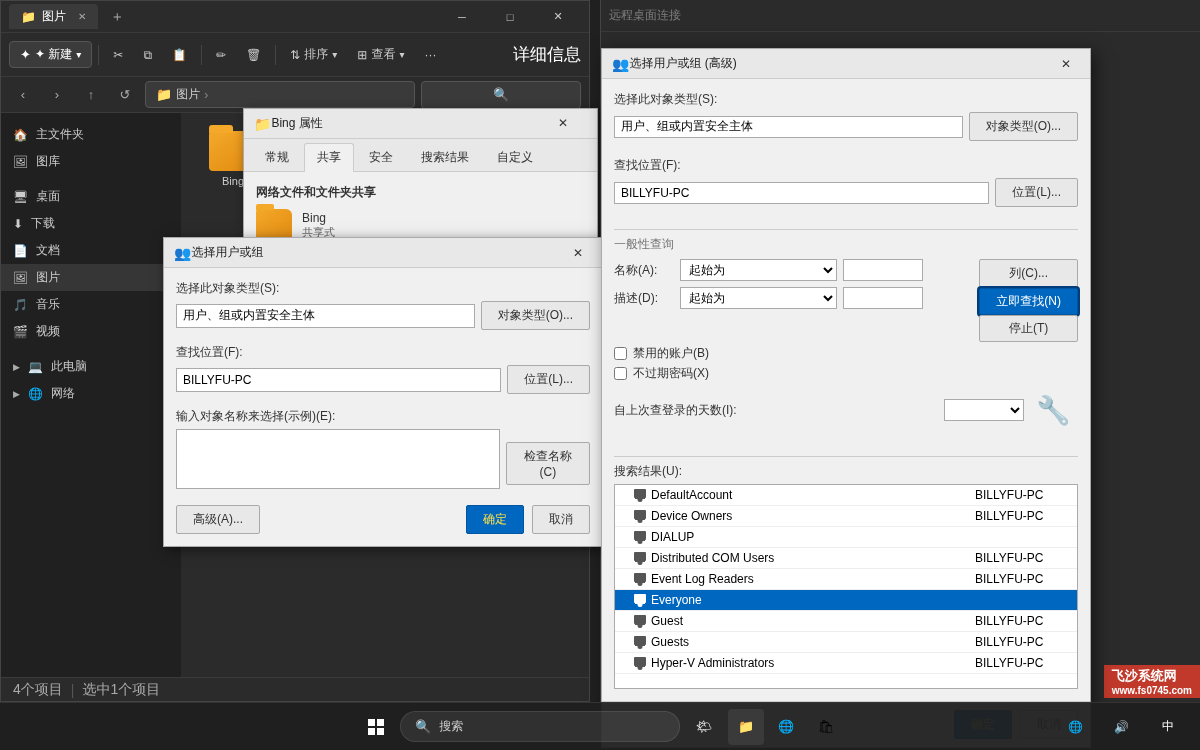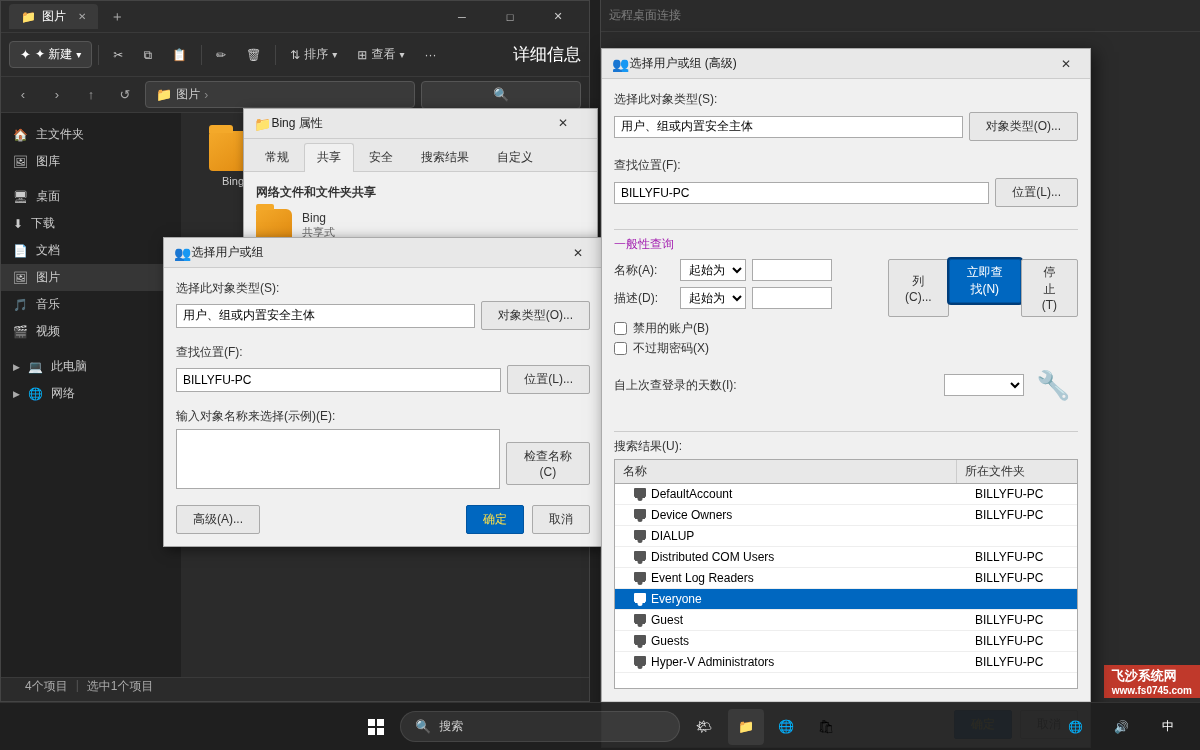--- a/index.html
+++ b/index.html
@@ -203,24 +203,24 @@
       width: 24px; height: 8px;
       background: #f4a92a;
       border-radius: 3px 3px 0 0;
     }
 
     .statusbar {
       height: 24px;
       background: #2b2b2b;
       border-top: 1px solid #3a3a3a;
       display: flex;
-      align-items: flex-start;
-      padding: 0 24px;
+      align-items: center;
+      padding: 0 12px;
       color: #aaa;
-      font-size: 12px;
+      font-size: 14px;
     }
 
     
     .bing-props {
       position: absolute;
       top: 108px;
       left: 243px;
       width: 355px;
       background: #f0f0f0;
       border: 1px solid #aaa;
@@ -343,21 +343,21 @@
       height: 700px;
       background: #f0f0f0;
       border: 1px solid #aaa;
       box-shadow: 4px 4px 16px rgba(0,0,0,0.5);
       z-index: 400;
       display: flex;
       flex-direction: column;
     }
     .adv-dialog-content { padding: 12px; flex: 1; overflow: hidden; display: flex; flex-direction: column; }
     .adv-section { margin-bottom: 10px; }
-    .adv-section-title { font-size: 12px; color: #a21caf; margin-bottom: 6px; }
+    .adv-section-title { font-size: 12px; color: #737373; margin-bottom: 6px; }
     .adv-row { display: flex; gap: 6px; margin-bottom: 6px; align-items: center; }
     .adv-label { font-size: 12px; color: #333; width: 60px; flex-shrink: 0; }
     .adv-input {
       flex: 1;
       border: 1px solid #aaa;
       background: white;
       padding: 3px 6px;
       font-size: 12px;
     }
     .adv-select {
@@ -742,21 +742,21 @@
             <input class="adv-input" type="text" style="width: 80px; flex: 0 0 auto;">
           </div>
           <div class="adv-row">
             <span class="adv-label">描述(D):</span>
             <select class="adv-select">
               <option>起始为</option>
             </select>
             <input class="adv-input" type="text" style="width: 80px; flex: 0 0 auto;">
           </div>
         </div>
-        <div style="display:flex; gap:0; margin-top:0px;padding-left:48px;">
+        <div style="display:flex; flex-direction:column; gap:0; margin-top:0px;padding-left:48px;">
           <button class="dialog-btn">列(C)...</button>
           <button class="search-btn highlighted">立即查找(N)</button>
           <button class="stop-btn">停止(T)</button>
         </div>
       </div>
       <div class="adv-checkbox-row">
         <input type="checkbox" id="disabled-acc" style="">
         <label for="disabled-acc">禁用的账户(B)</label>
       </div>
       <div class="adv-checkbox-row">
@@ -769,24 +769,20 @@
           <option></option>
         </select>
         <div class="wrench-icon">🔧</div>
       </div>
     </div>
     <div class="divider-line"></div>
 
     <div class="search-results-area">
       <div class="results-label">搜索结果(U):</div>
       <div class="results-table">
-        <div class="results-header">
-          <div class="results-col-header">名称</div>
-          <div class="results-col-header">所在文件夹</div>
-        </div>
 
         <div id="results-rows">
             <div class="results-row">
       <div class="results-cell">
         <svg class="user-icon-svg" viewBox="0 0 14 14" fill="#555">
           <rect x="1" y="1" width="12" height="9" rx="1"></rect>
           <circle cx="7" cy="11.5" r="2.5"></circle>
           <rect x="2" y="10" width="10" height="1"></rect>
         </svg>
         <span>DefaultAccount</span>

